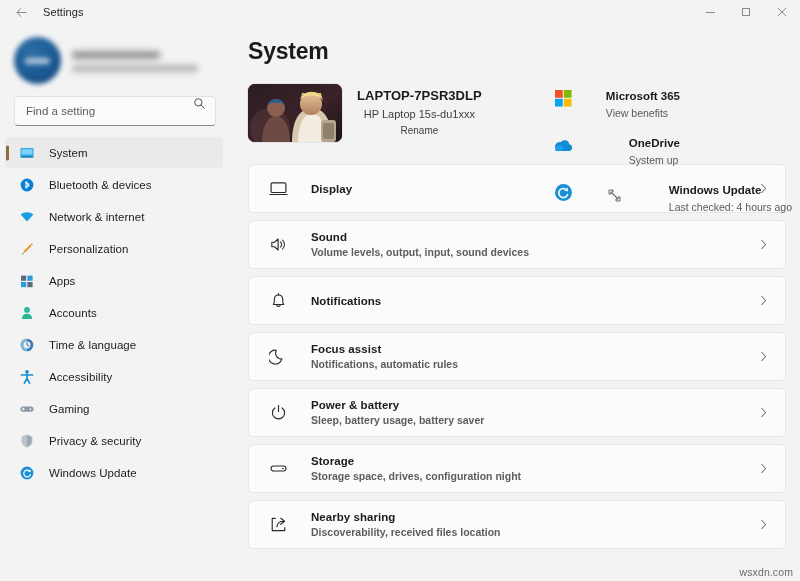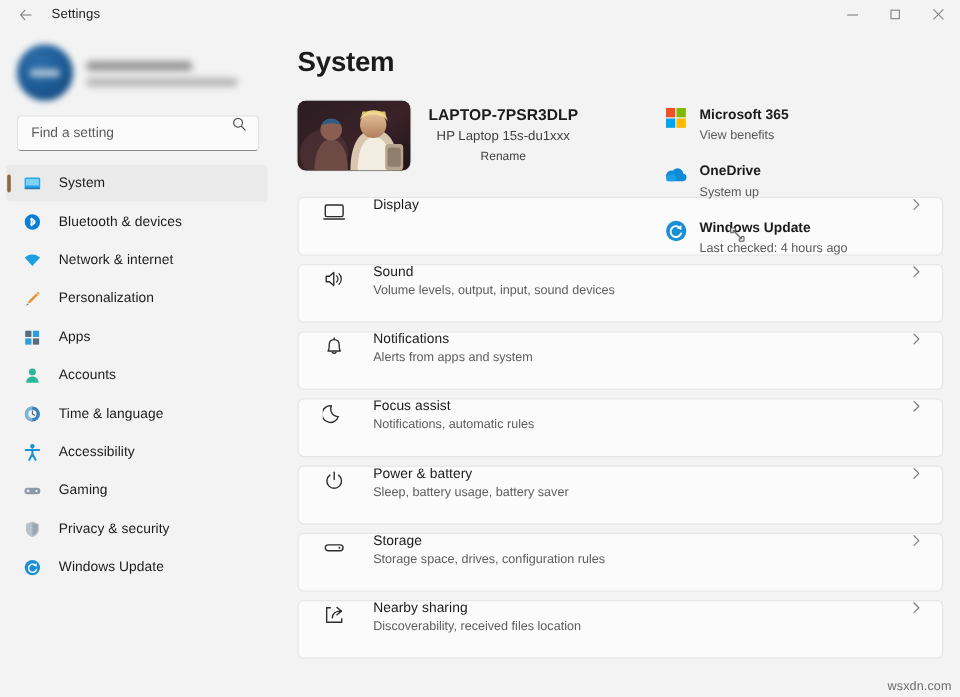--- a/index.html
+++ b/index.html
@@ -230,20 +230,21 @@
     flex-wrap: wrap;
     align-content: flex-start;
     padding-top: 2px;
     padding-left: 4px;
   }
   .service {
     display: flex;
     align-items: flex-start;
     width: 128px;
     margin-bottom: 14px;
+    justify-content: space-between;
   }
   .service.wide { width: 240px; }
   .service-icon {
     width: 22px; height: 22px;
     flex: 0 0 22px;
     display: flex; align-items: center; justify-content: center;
     margin-right: 9px;
     margin-top: 1px;
   }
   .service-title {
@@ -257,23 +258,24 @@
     margin-top: 3px;
   }
 
   .cards { margin-top: 2px; }
   .card {
     height: 49px;
     background: #fbfbfb;
     border: 1px solid #e6e6e6;
     border-radius: 5px;
     display: flex;
-    align-items: flex-start;
+    align-items: center;
     padding: 0 16px 0 18px;
     margin-bottom: 7px;
+    font-weight: bold;
   }
   .card-icon {
     width: 22px; height: 22px;
     flex: 0 0 22px;
     display: flex; align-items: center; justify-content: center;
     color: #2b2b2b;
     margin-right: 22px;
   }
   .card-text { flex: 1 1 auto; }
   .card-title {
@@ -610,21 +612,20 @@
         <div class="card">
           <span class="card-icon">
             <svg width="19" height="19" viewBox="0 0 20 20">
               <path d="M4.6 14.2 C5.8 12.8 5.6 12 5.6 9 C5.6 6 7.4 4.2 10 4.2 C12.6 4.2 14.4 6 14.4 9 C14.4 12 14.2 12.8 15.4 14.2 Z" fill="none" stroke="currentColor" stroke-width="1.2" stroke-linejoin="round"></path>
               <path d="M8.3 15.2 A1.9 1.9 0 0 0 11.7 15.2" fill="none" stroke="currentColor" stroke-width="1.2" stroke-linecap="round"></path>
               <path d="M10 2.8 V4.2" stroke="currentColor" stroke-width="1.2" stroke-linecap="round"></path>
             </svg>
           </span>
           <span class="card-text">
             <span class="card-title" style="display:block">Notifications</span>
-            <span class="card-sub" style="display:block">Alerts from apps and system</span>
           </span>
           <span class="card-chevron">
             <svg width="11" height="11" viewBox="0 0 12 12">
                 <path d="M4 1.6 L8.4 6 L4 10.4" fill="none" stroke="currentColor" stroke-width="1.1" stroke-linecap="round" stroke-linejoin="round"></path>
               </svg>
           </span>
         </div>
 
         <div class="card">
           <span class="card-icon">
@@ -663,21 +664,21 @@
 
         <div class="card">
           <span class="card-icon">
             <svg width="19" height="19" viewBox="0 0 20 20">
               <rect x="2.2" y="7.4" width="15.6" height="5.2" rx="2.6" fill="none" stroke="currentColor" stroke-width="1.2"></rect>
               <circle cx="14.6" cy="10" r=".85" fill="currentColor"></circle>
             </svg>
           </span>
           <span class="card-text">
             <span class="card-title" style="display:block">Storage</span>
-            <span class="card-sub" style="display:block">Storage space, drives, configuration rules</span>
+            <span class="card-sub" style="display:block">Storage space, drives, configuration night</span>
           </span>
           <span class="card-chevron">
             <svg width="11" height="11" viewBox="0 0 12 12">
                 <path d="M4 1.6 L8.4 6 L4 10.4" fill="none" stroke="currentColor" stroke-width="1.1" stroke-linecap="round" stroke-linejoin="round"></path>
               </svg>
           </span>
         </div>
 
         <div class="card">
           <span class="card-icon">

